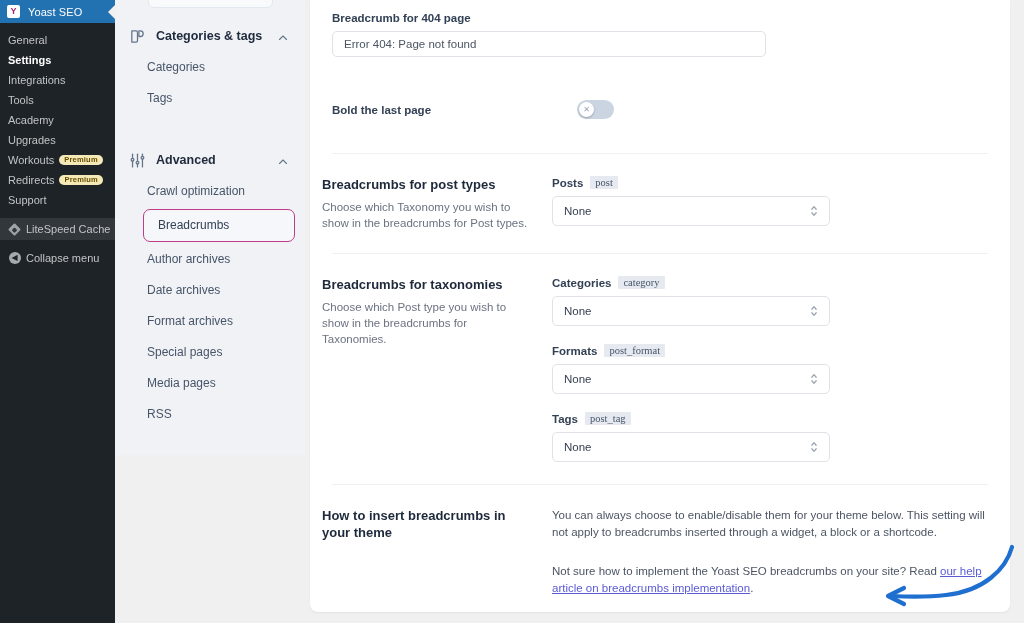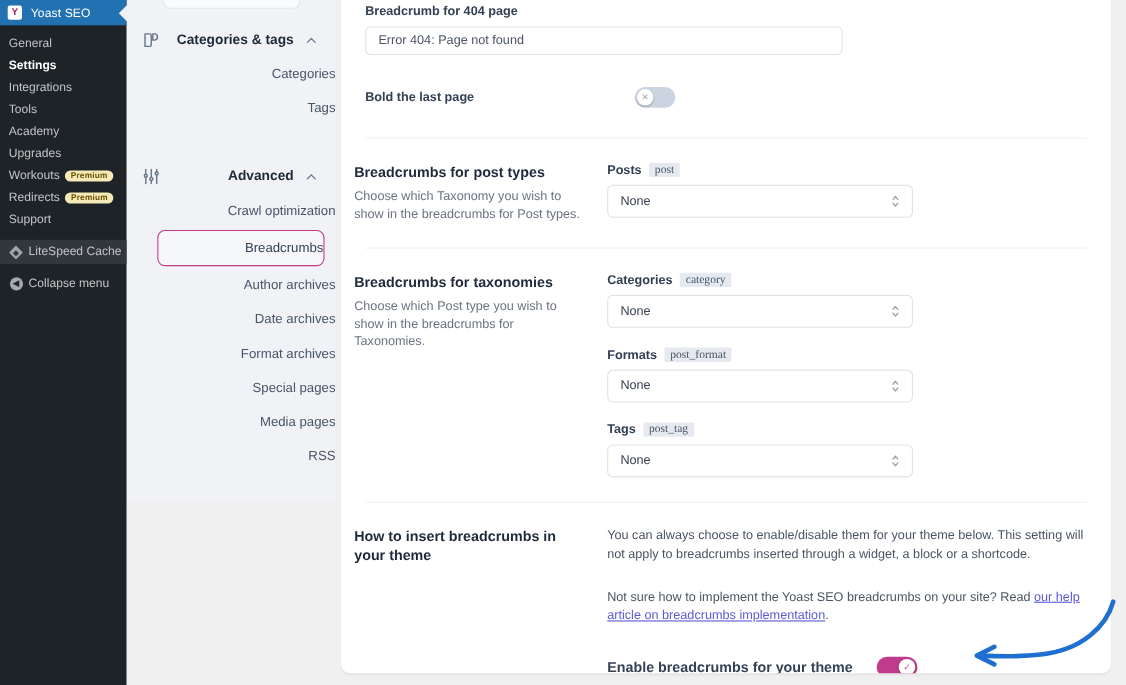--- a/index.html
+++ b/index.html
@@ -62,21 +62,21 @@
   }
   .circ-left {
     width: 12px; height: 12px; border-radius: 50%; background: #a7aaad;
     display: flex; align-items: center; justify-content: center;
     color: #1d2327; font-size: 8px; line-height: 1;
   }
 
   
   .yoast-nav {
     width: 190px; flex: 0 0 190px; height: 455px; background: #f0f2f5;
-    position: relative; padding-top: 0; overflow: hidden; text-align: right;
+    position: relative; padding-top: 0; overflow: hidden;
   }
   .nav-stub {
     position: absolute; top: -14px; left: 33px; width: 125px; height: 22px;
     background: #f8fafc; border: 1px solid #e2e8f0; border-radius: 6px;
   }
   .nav-group-head {
     display: flex; align-items: center; gap: 10px;
     padding: 0 16px 0 14px; height: 32px; margin-top: 20px;
   }
   .nav-group-head .gicon { width: 17px; height: 17px; flex: 0 0 17px; color:#64748b; }
@@ -99,21 +99,21 @@
   .main-wrap {
     flex: 1; height: 623px; background: #f0f0f1; position: relative;
     padding: 0 14px 11px 5px;
   }
   .card {
     background: #ffffff; width: 700px; height: 612px;
     border-radius: 0 0 8px 8px; overflow: hidden; position: relative;
     box-shadow: 0 1px 2px rgba(0,0,0,.06);
   }
 
-  .row-404 { padding: 5px 22px; }
+  .row-404 { padding: 12px 22px; }
   .field-label {
     font-size: 11.5px; color: #334155; font-weight: bold; margin-bottom: 7px;
   }
   .text-input {
     width: 434px; height: 26px; border: 1px solid #dfe3e8; border-radius: 5px;
     font-size: 11.5px; color: #4b5563; padding: 0 11px; background: #fff;
     font-family: "Liberation Sans", sans-serif;
   }
   .toggle-row {
     display: flex; align-items: center; margin-top: 19px; padding-bottom: 22px;

